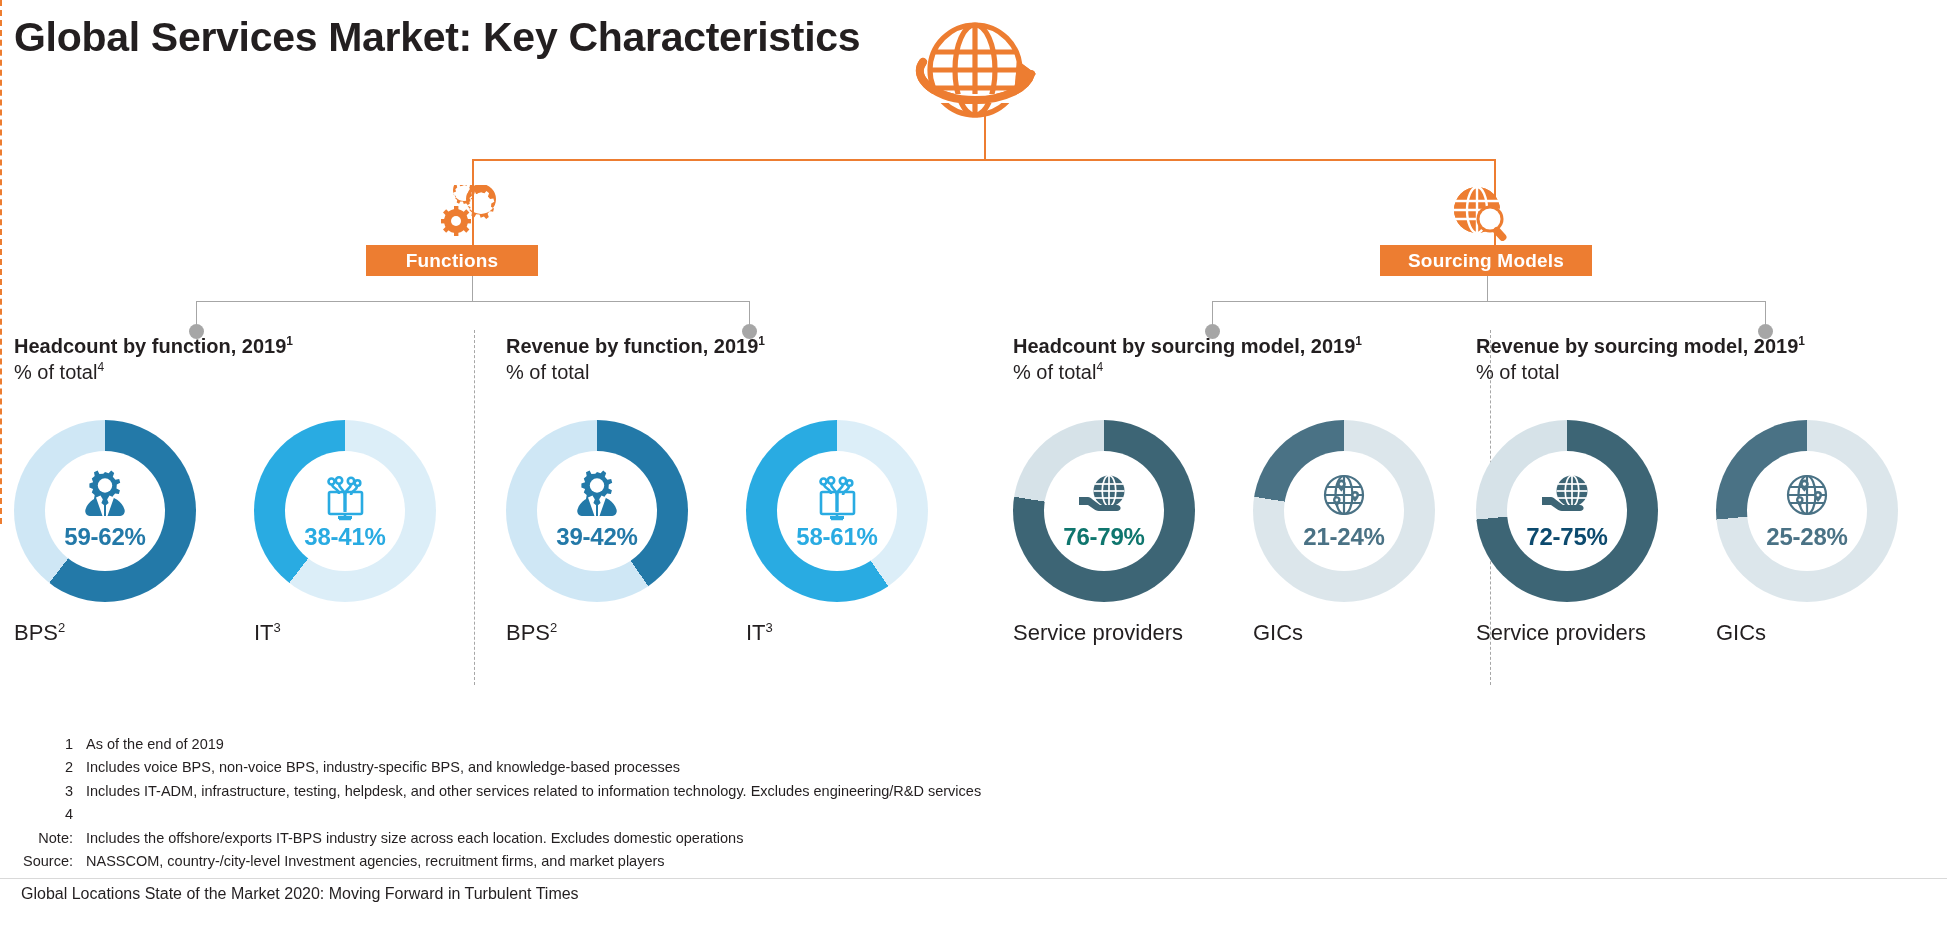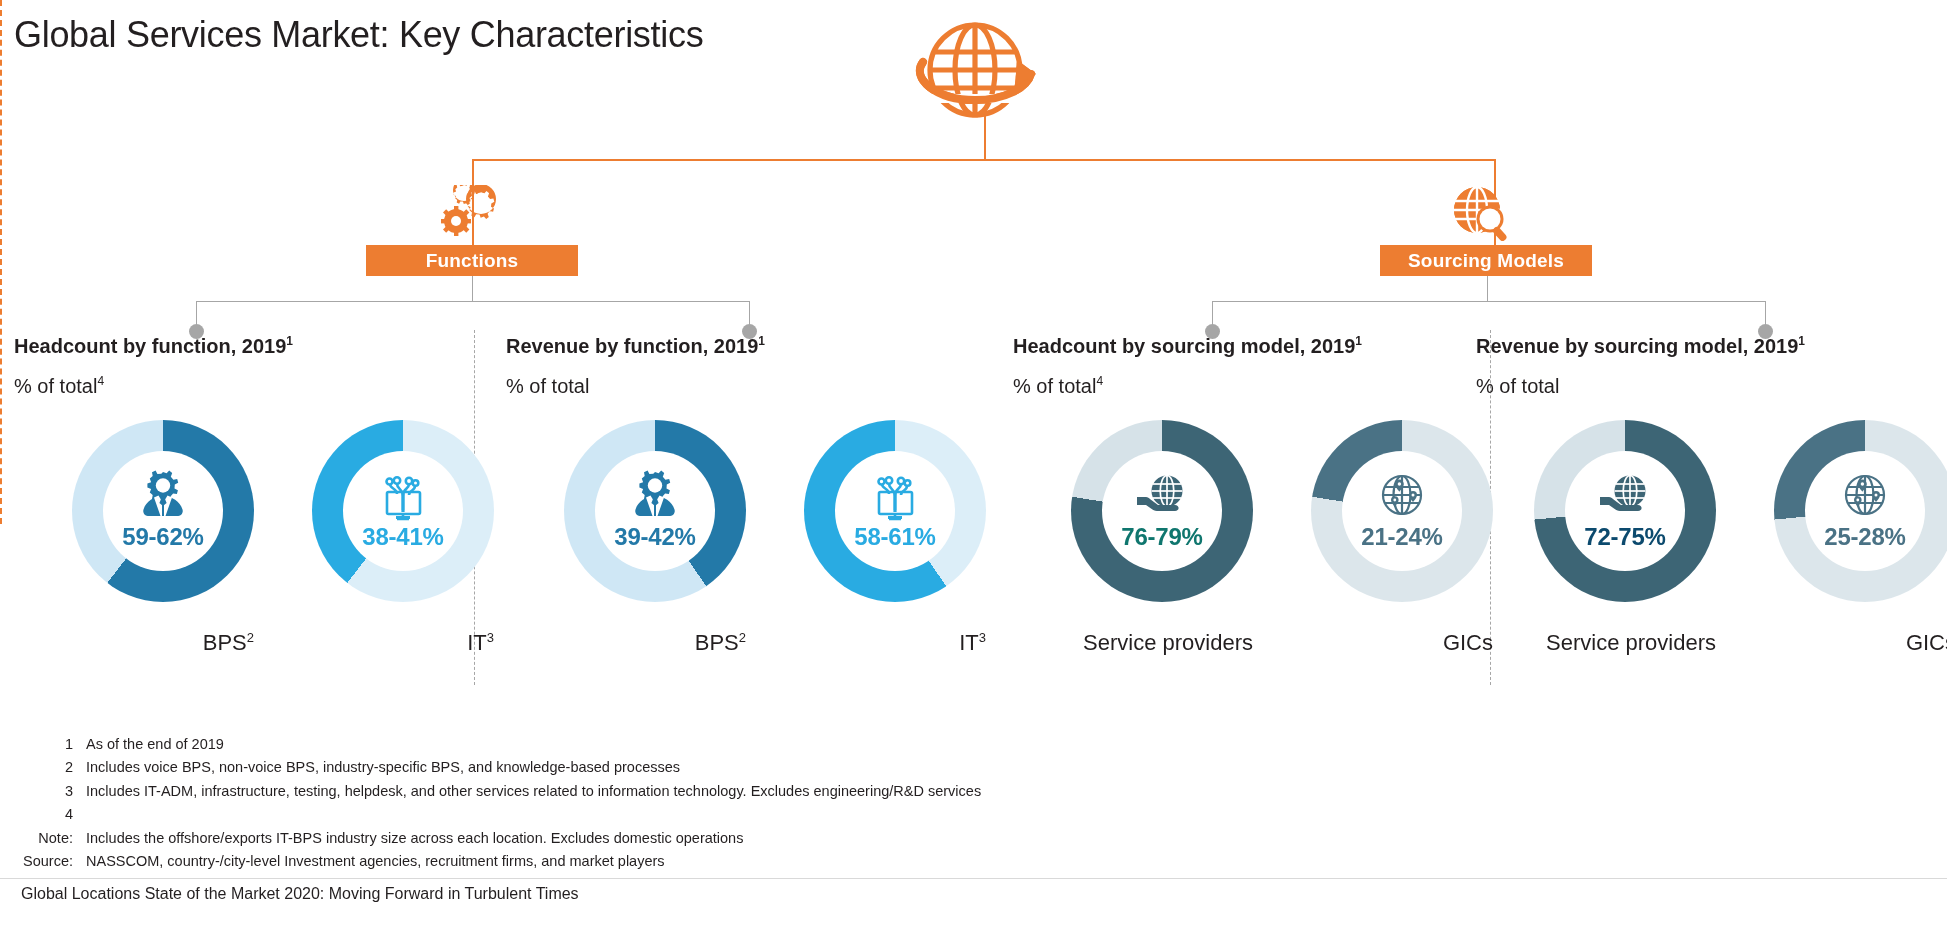--- a/index.html
+++ b/index.html
@@ -8,21 +8,21 @@
     width:1947px; height:929px;
     font-family:"Liberation Sans", sans-serif;
     color:#231f20;
     position:relative;
     overflow:hidden;
   }
 
   
   #page-title {
     position:absolute; left:14px; top:14px;
-    font-size:36px; font-weight:400; color:#231f20;
+    font-size:41px; font-weight:700; color:#231f20;
     letter-spacing:-0.3px; white-space:nowrap;
   }
 
   
   #top-globe { position:absolute; left:905px; top:18px; width:140px; height:115px; }
 
   
   .or-line { position:absolute; background:#ED7D31; }
   #orange-stem-top   { left:984px; top:116px; width:2px; height:44px; }
   #orange-hbar       { left:472px; top:159px; width:1024px; height:2px; }
@@ -33,21 +33,21 @@
     background:none; border-left:2px dashed #ED7D31;
   }
 
   
   .cat-box {
     position:absolute; height:31px; background:#ED7D31;
     color:#ffffff; font-size:19px; font-weight:bold;
     display:flex; align-items:center; justify-content:center;
     letter-spacing:0.2px;
   }
-  #cat-functions { left:366px; top:245px; width:212px; }
+  #cat-functions { left:366px; top:245px; width:172px; }
   #cat-sourcing  { left:1380px; top:245px; width:212px; }
 
   .cat-icon { position:absolute; width:74px; height:58px; }
   #gears-icon { left:434px; top:185px; }
   #globe-search-icon { left:1448px; top:183px; }
 
   
   .gy-line { position:absolute; background:#a6a6a6; }
   .gy-stem   { width:1px; height:26px; }
   .gy-hbar   { height:1px; }
@@ -80,26 +80,26 @@
   #dash-2 { left:1490px; }
 
   
   .chart-group { position:absolute; top:334px; }
   .grp-title {
     font-size:20px; font-weight:bold; color:#231f20; white-space:nowrap;
     line-height:1.22;
   }
   .grp-sub {
     font-size:20px; font-weight:400; color:#231f20; white-space:nowrap;
-    line-height:1.22; margin-top:16px;
+    line-height:1.22; margin-top:2px;
   }
   .grp-title sup, .grp-sub sup { font-size:12px; }
 
   .donut-row { position:absolute; top:86px; left:0; display:flex; }
-  .donut-cell { width:240px; display:flex; flex-direction:column; align-items:flex-end;gap:10px; }
+  .donut-cell { width:240px; display:flex; flex-direction:column; align-items:flex-start; }
 
   .donut {
     position:relative; width:182px; height:182px; border-radius:50%;
   }
   .donut-hole {
     position:absolute; left:31px; top:31px; width:120px; height:120px;
     background:#ffffff; border-radius:50%;
     display:flex; flex-direction:column; align-items:center; justify-content:center;
   }
   .donut-icon { width:62px; height:52px; margin-top:-2px; }

